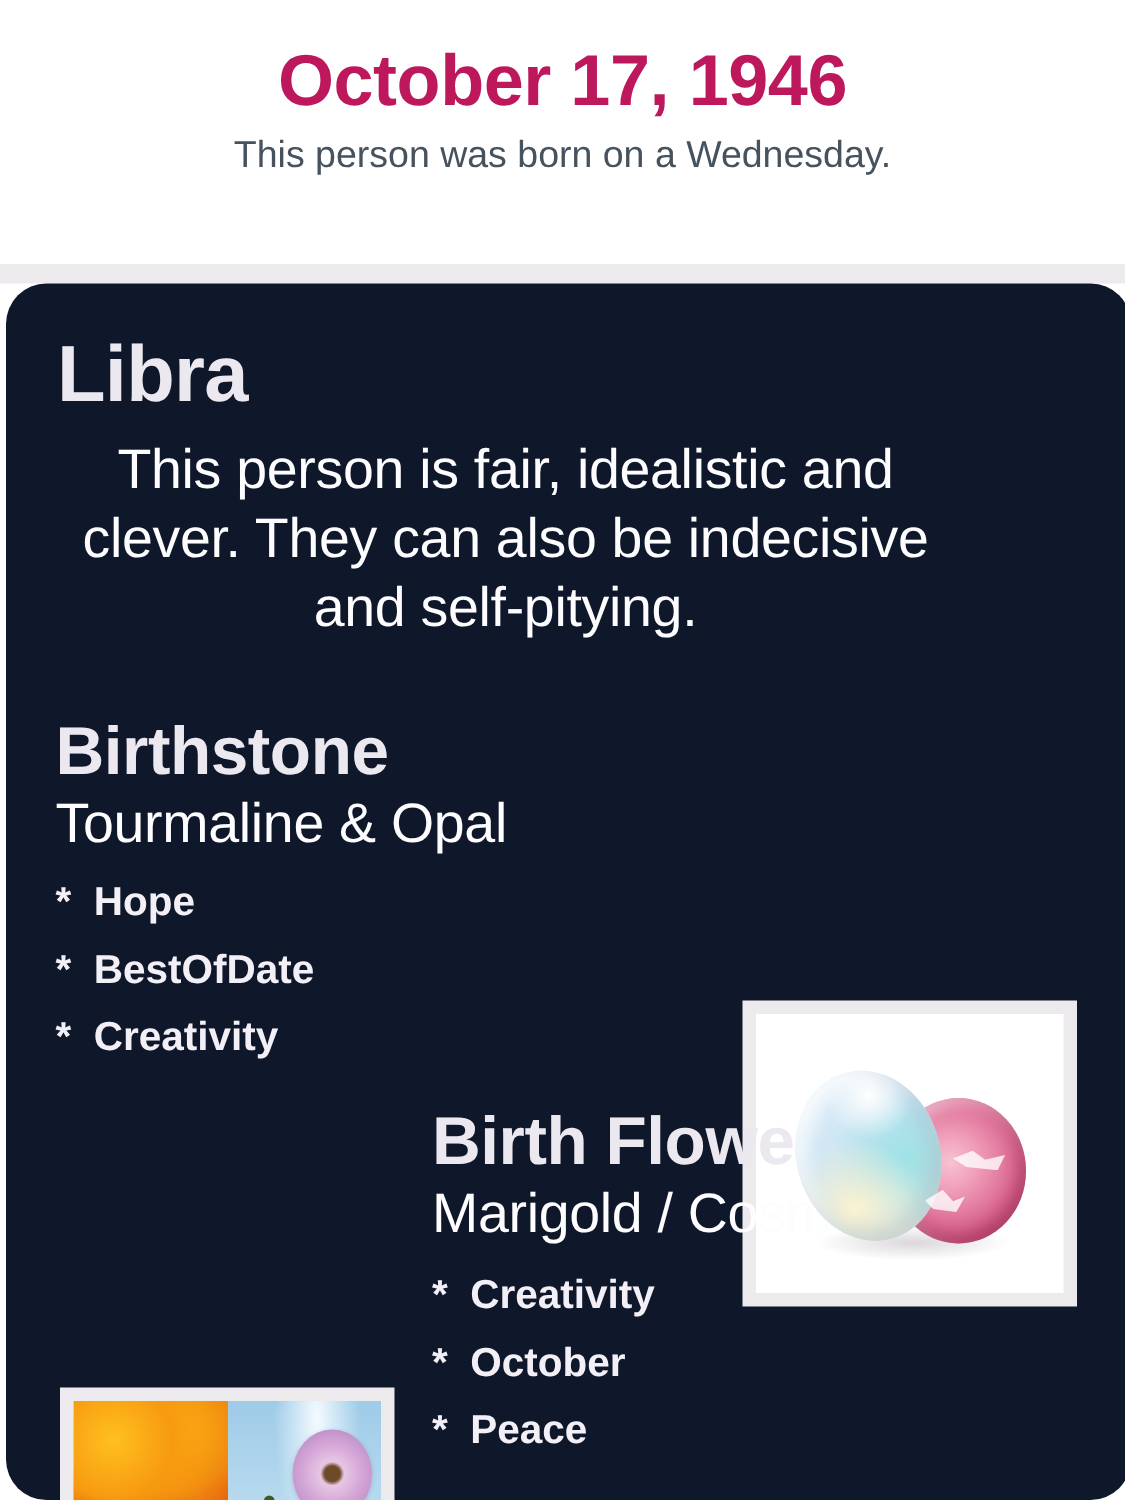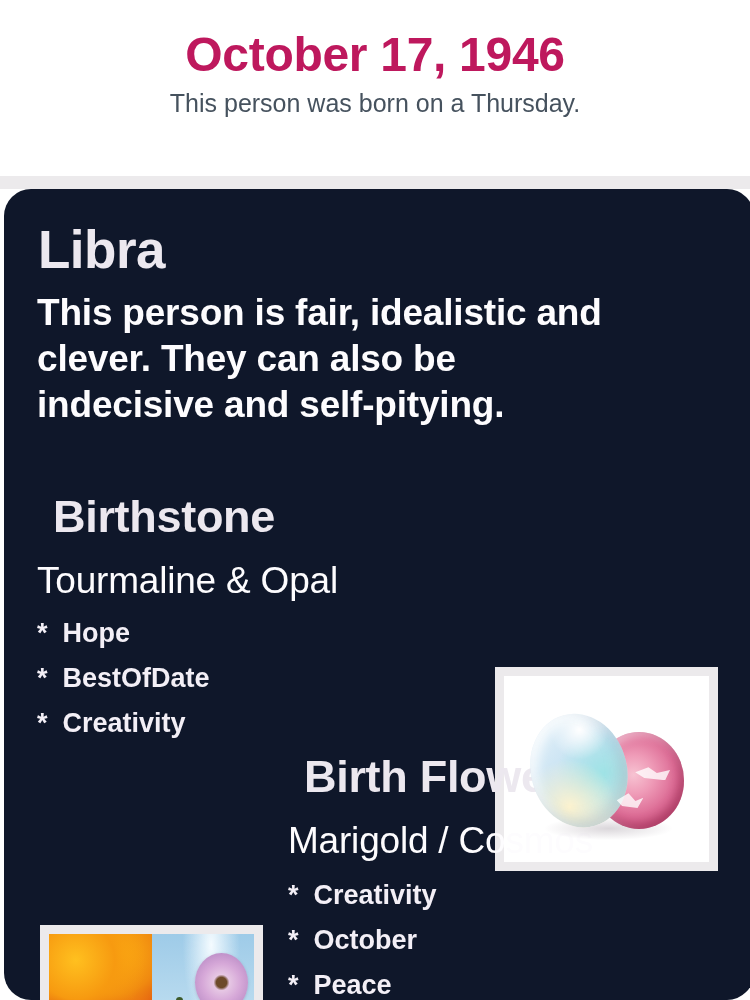--- a/index.html
+++ b/index.html
@@ -85,35 +85,36 @@
     color: #ece8ef;
     letter-spacing: -0.5px;
   }
   .zodiac-desc {
     position: absolute;
     left: 33px;
     top: 101px;
     width: 600px;
     margin: 0;
     font-size: 37px;
-    font-weight: 700;
+    font-weight: 400;
     line-height: 46px;
     color: #fdfcfe;
     letter-spacing: -0.2px;
+    text-align: center;
   }
 
   
   .stone-block {
     position: absolute;
     left: 33px;
     top: 286px;
     width: 440px;
   }
   .block-title {
-    margin: 16px;
+    margin: 0;
     font-size: 45px;
     font-weight: 700;
     line-height: 52px;
     color: #ece8ef;
     letter-spacing: -0.3px;
   }
   .block-sub {
     margin: 0;
     font-size: 37px;
     font-weight: 400;
@@ -286,21 +287,21 @@
     padding-left: 0px;
   }
 </style>
 </head>
 <body>
 
 <div id="page">
 
   <div class="header">
     <h1 class="header-date">October 17, 1946</h1>
-    <p class="header-note">This person was born on a Thursday.</p>
+    <p class="header-note">This person was born on a Wednesday.</p>
   </div>
   <div class="header-rule"></div>
 
   <div class="panel">
 
     <h2 class="zodiac-name">Libra</h2>
     <p class="zodiac-desc">This person is fair, idealistic and clever. They can also be indecisive and self-pitying.</p>
 
     <div class="stone-block">
       <h3 class="block-title">Birthstone</h3>

